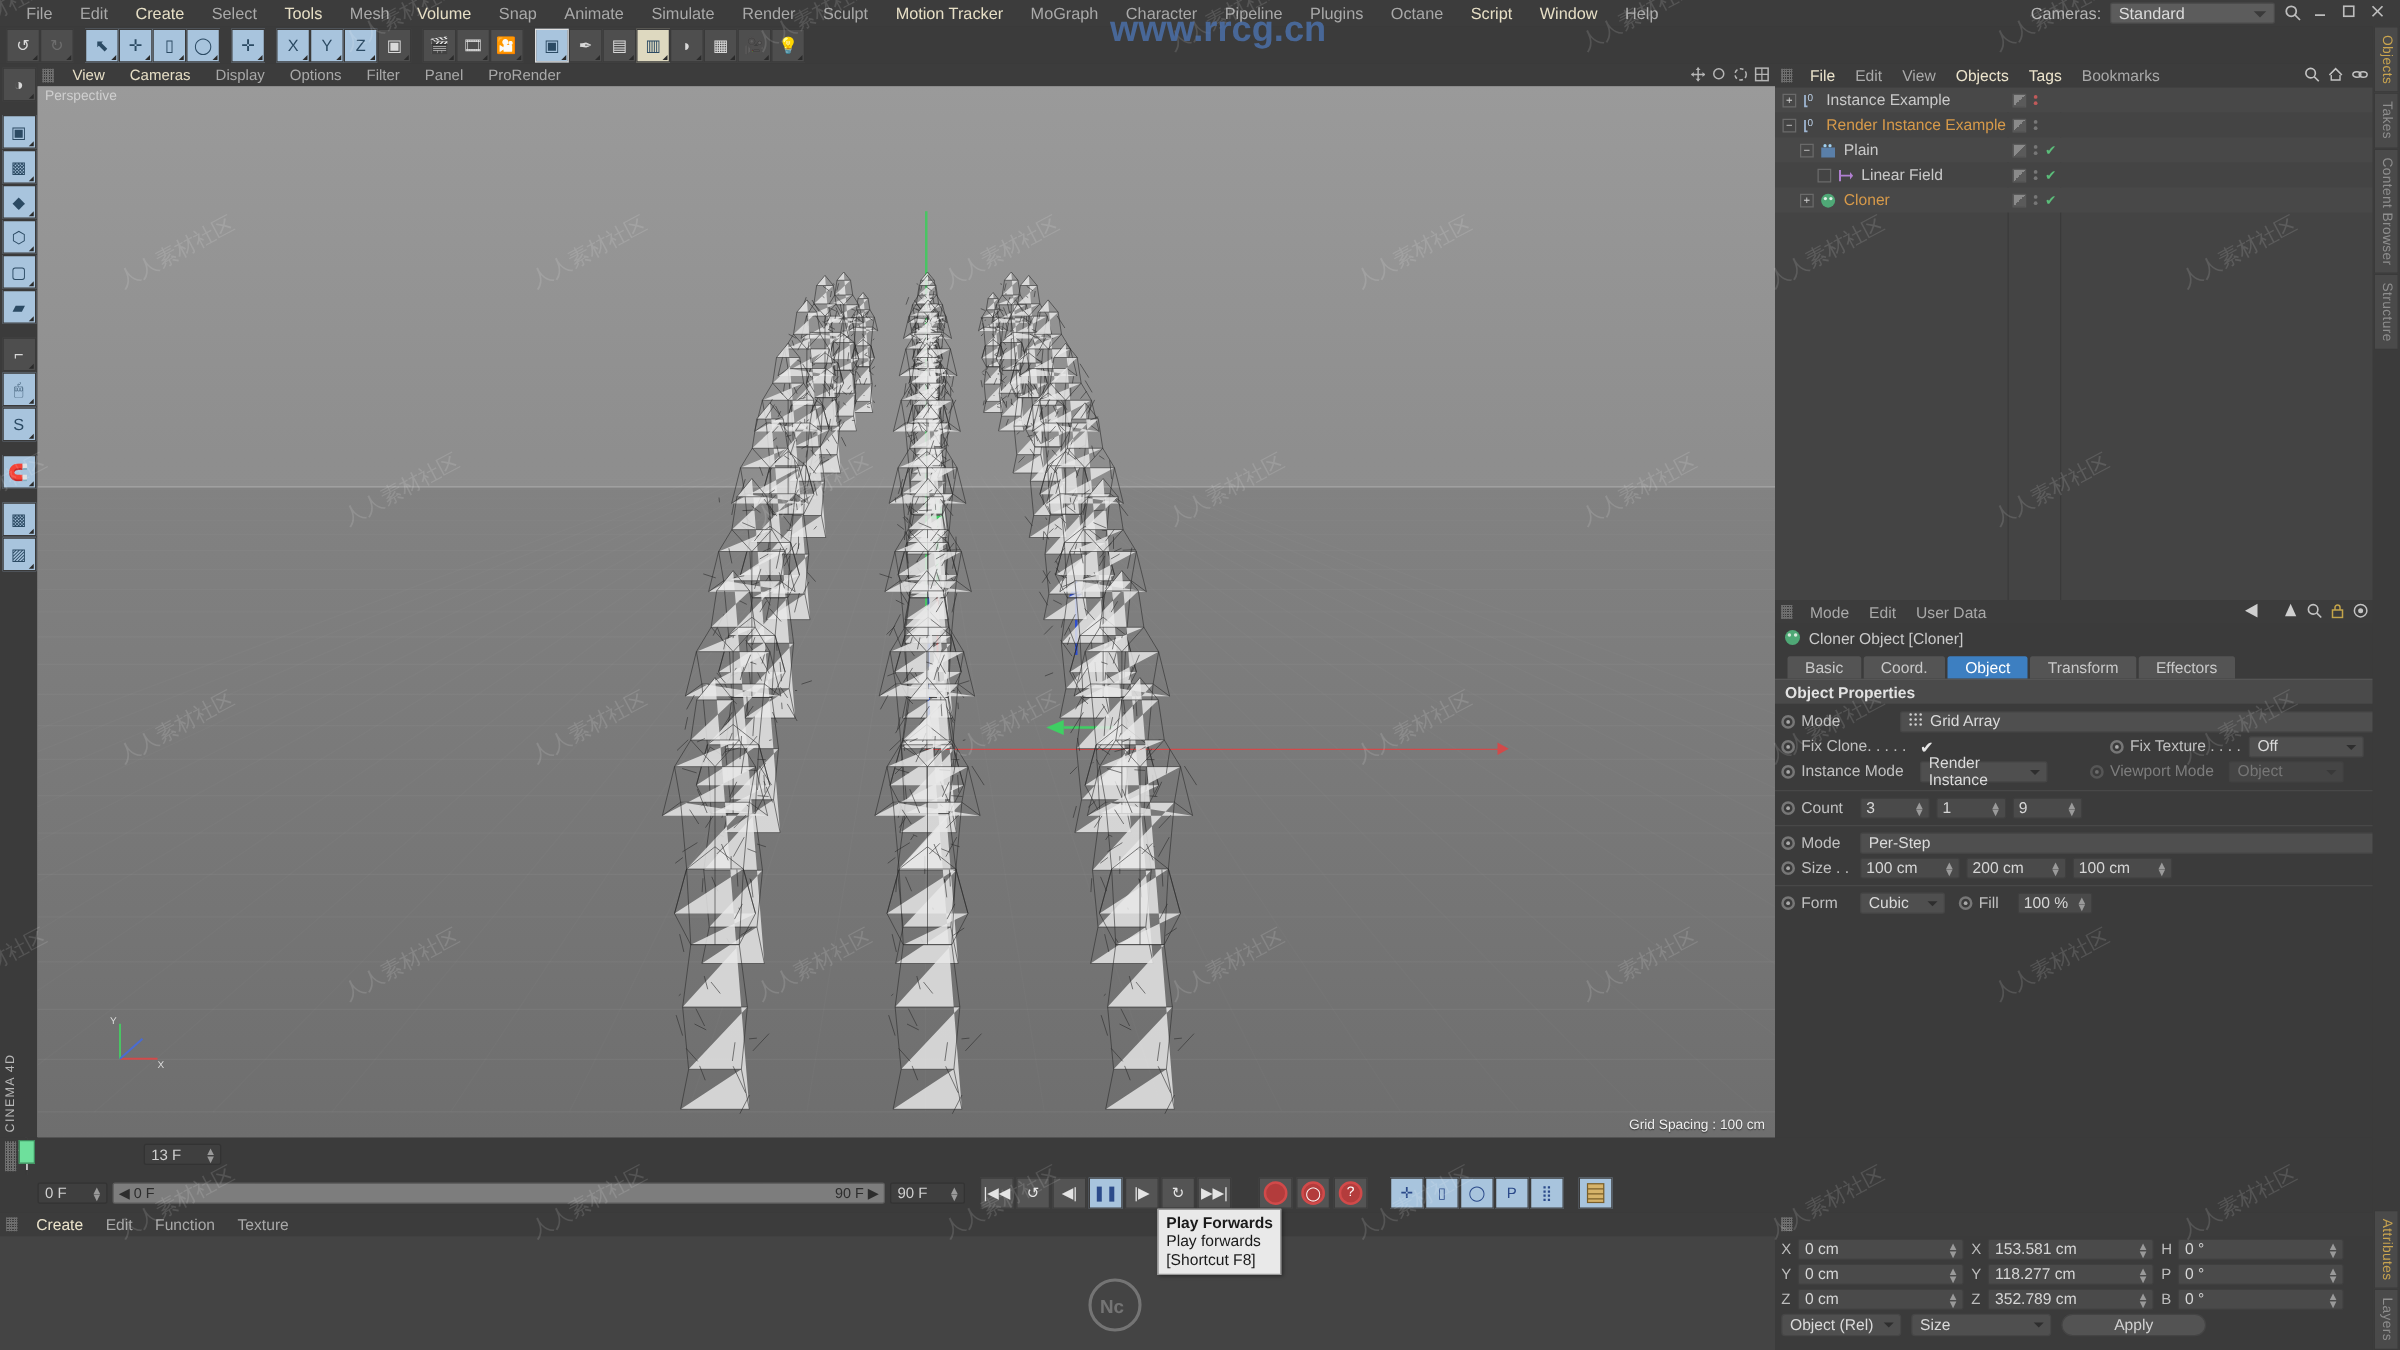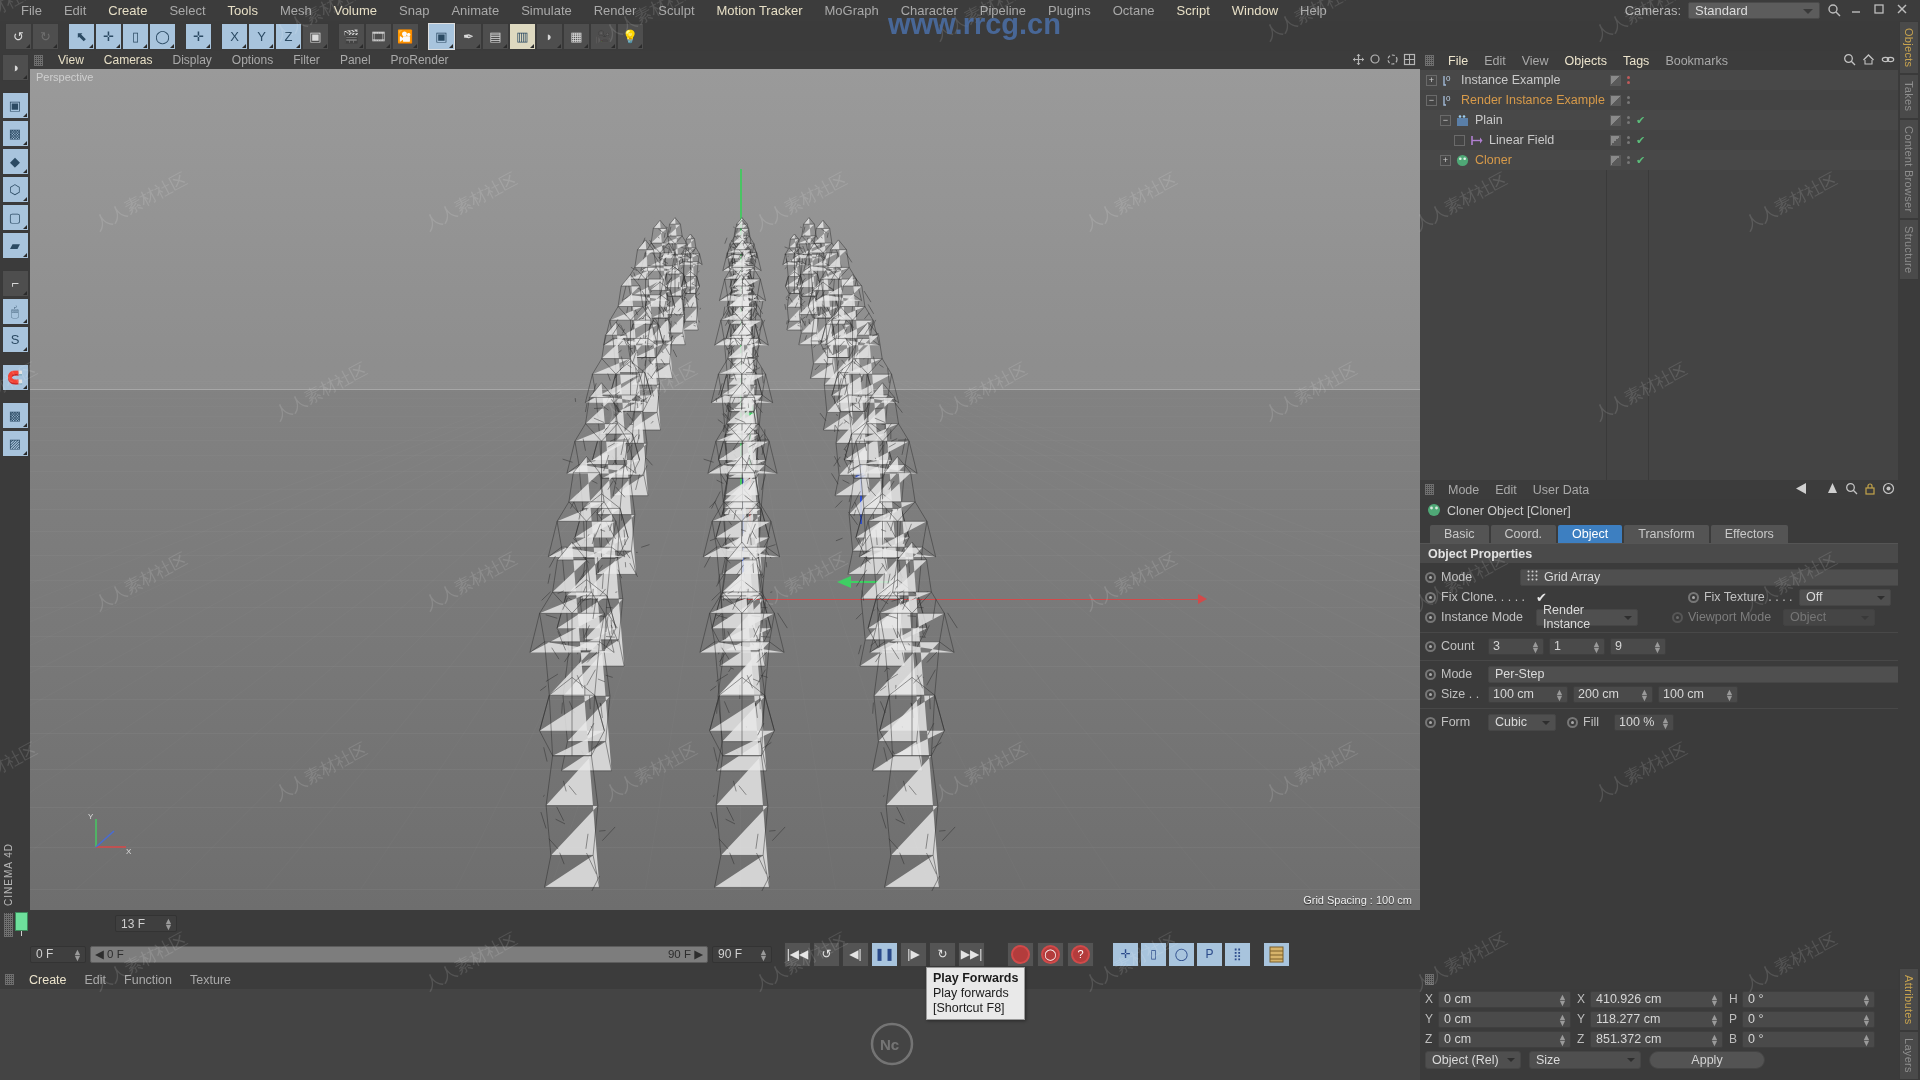--- a/index.html
+++ b/index.html
@@ -1300,21 +1300,21 @@
       </div>
       <div id="coord-rows">
           <div class="crow">
             <span class="caxis">X</span>
             <div class="cfield">
               <span>0 cm</span>
               <span class="spin">▲<br>▼</span>
             </div>
             <span class="caxis">X</span>
             <div class="cfield">
-              <span>410.926 cm</span>
+              <span>153.581 cm</span>
               <span class="spin">▲<br>▼</span>
             </div>
             <span class="caxis">H</span>
             <div class="cfield">
               <span>0 °</span>
               <span class="spin">▲<br>▼</span>
             </div>
           </div>
           <div class="crow">
             <span class="caxis">Y</span>
@@ -1334,21 +1334,21 @@
             </div>
           </div>
           <div class="crow">
             <span class="caxis">Z</span>
             <div class="cfield">
               <span>0 cm</span>
               <span class="spin">▲<br>▼</span>
             </div>
             <span class="caxis">Z</span>
             <div class="cfield">
-              <span>851.372 cm</span>
+              <span>352.789 cm</span>
               <span class="spin">▲<br>▼</span>
             </div>
             <span class="caxis">B</span>
             <div class="cfield">
               <span>0 °</span>
               <span class="spin">▲<br>▼</span>
             </div>
           </div>
         </div>
       <div class="crow last">

